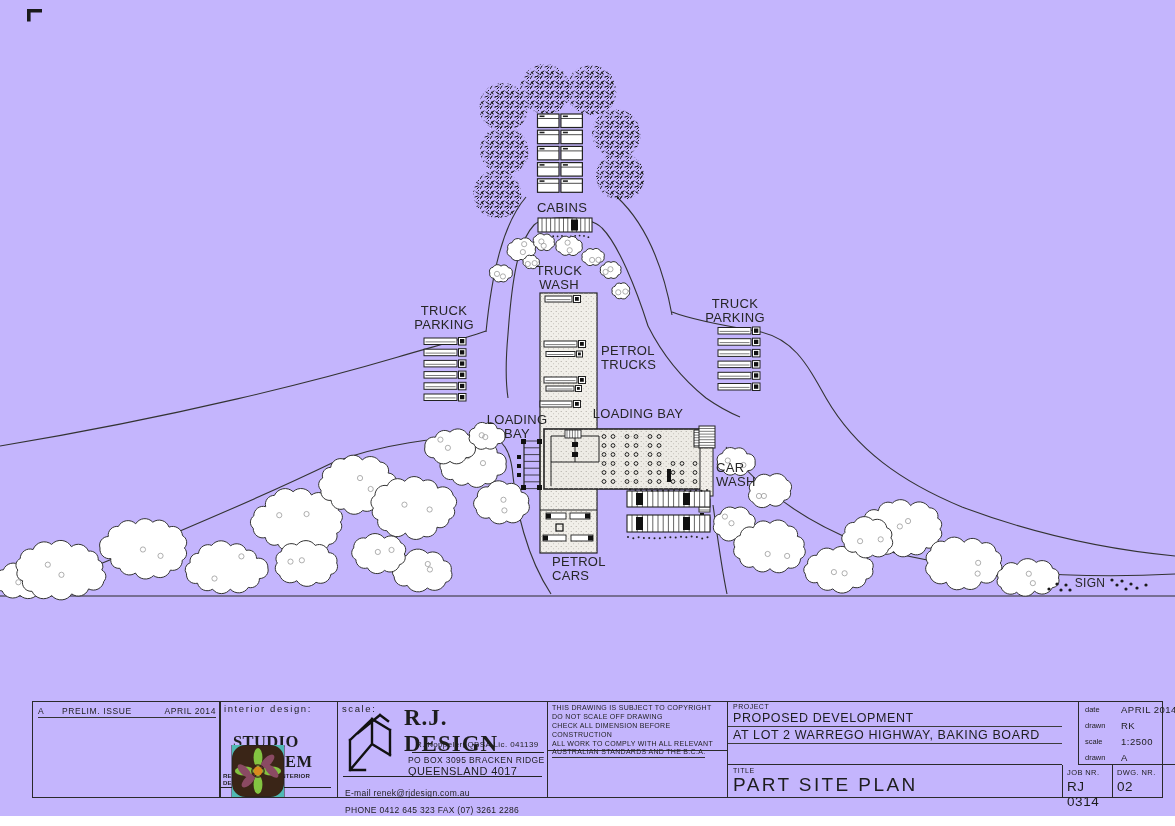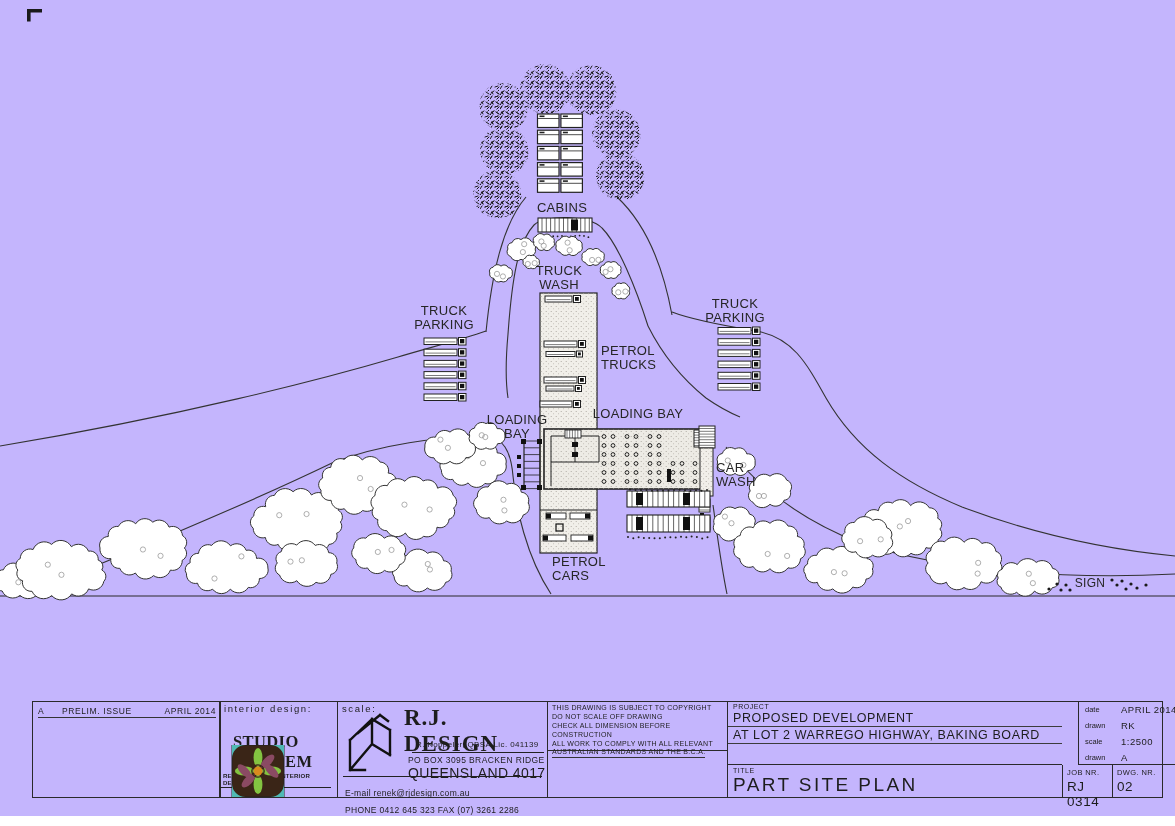--- a/index.html
+++ b/index.html
@@ -27,21 +27,21 @@
   .tb-heading{font-size:9.5px;letter-spacing:1.6px;padding:2px 0 0 4px;}
   .studio-name{font-family:"Liberation Serif",serif;font-weight:bold;font-size:16.5px;
                letter-spacing:.4px;padding-left:13px;margin-top:18px;}
   .studio-sub{font-size:6.1px;font-weight:bold;letter-spacing:.2px;padding:0 0 1px 3px;
               border-bottom:1px solid #222;width:108px;}
   .rj-name{position:absolute;left:66px;top:4px;font-family:"Liberation Serif",serif;
            font-weight:bold;font-size:23px;letter-spacing:1px;}
   .rj-cred{position:absolute;left:78px;top:39px;font-size:8px;letter-spacing:.4px;}
   .rj-credline{position:absolute;left:74px;top:51px;width:132px;border-top:1px solid #222;}
   .rj-addr1{position:absolute;left:70px;top:54px;font-size:8.5px;letter-spacing:.4px;}
-  .rj-addr2{position:absolute;left:70px;top:64px;font-size:14px;letter-spacing:.4px;text-align:center;}
+  .rj-addr2{position:absolute;left:70px;top:64px;font-size:11px;letter-spacing:.4px;text-align:center;}
   .rj-div{position:absolute;left:5px;top:75px;width:199px;border-top:1px solid #222;}
   .rj-phone{position:absolute;left:7px;top:77px;font-size:8.5px;letter-spacing:.3px;margin-top:27px;}
   .rj-email{position:absolute;left:7px;top:87px;font-size:8.5px;letter-spacing:.3px;}
   .copy-lines{padding:3px 0 0 4px;font-size:7px;line-height:1.27;letter-spacing:.3px;}
   .copy-lines .ul{display:inline-block;border-bottom:1px solid #333;}
   .copy-div{position:absolute;left:0;right:0;top:49px;border-top:1.4px solid #2a2a2a;}
   .proj-label{font-size:7px;letter-spacing:.5px;padding:2px 0 0 5px;}
   .proj-line{font-size:12.5px;letter-spacing:.6px;padding:1px 0 1px 5px;
              border-bottom:.7px solid #3c3c3c;}
   .meta-row{height:16px;display:flex;align-items:center;padding-left:6px;}

